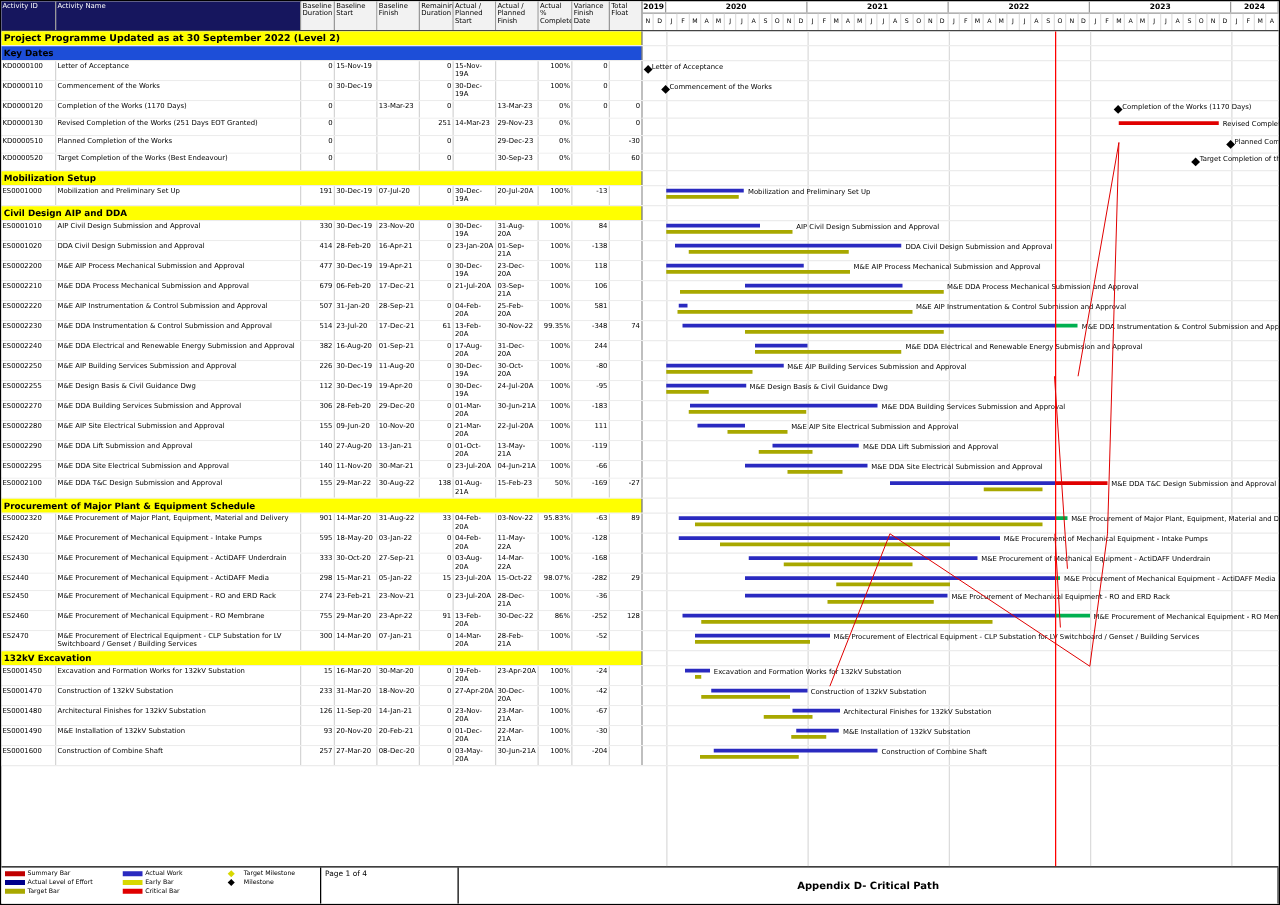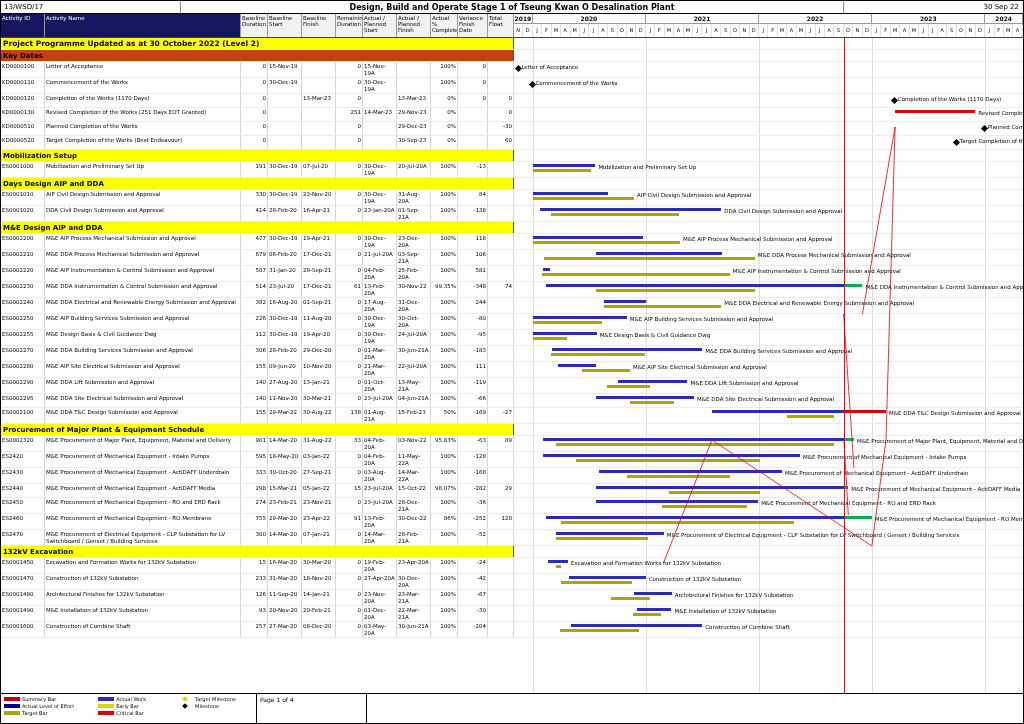--- a/index.html
+++ b/index.html
@@ -24,21 +24,21 @@
   .yline{position:absolute;top:0;bottom:0;width:1px;background:#dcdcdc}
   .ddline{position:absolute;top:0;bottom:0;width:1px;z-index:2}
   #linksvg{position:absolute;left:513px;top:0;z-index:3;pointer-events:none}
   .row{display:flex;position:relative;z-index:1;border-bottom:1px solid #ececec;min-height:14px}
   .band{min-height:12px}
   .tleft{width:513px;min-width:513px;border-right:1px solid #555;background:#fff}
   .cell{font-size:5.5px;line-height:6.5px;padding:1px;border-right:1px solid #d5d5d5;overflow:hidden}
   .c-bl_dur,.c-rem_dur,.c-pct,.c-var,.c-float{text-align:right}
   .bandcell{font-size:7px;font-weight:bold;line-height:8px;padding:1.5px 2px;height:100%}
   .band-title .bandcell{background:#FFFF00;font-size:7.5px}
-  .band-green .bandcell{background:#c2410c}
+  .band-green .bandcell{background:#1d4ed8}
   .band-yellow .bandcell{background:#FFFF00}
   .gcell{flex:1;position:relative;overflow:hidden}
   .gbar{position:absolute;height:3px}
   .glabel{position:absolute;top:1.5px;font-size:5.5px;line-height:7px;white-space:nowrap}
   .gdiamond{position:absolute;top:3.5px;width:5px;height:5px;background:#000;transform:rotate(45deg)}
   .footer{height:30px;border-top:1px solid #000;display:flex;align-items:stretch;flex:none;background:#fff}
   .legendbox{width:256px;border-right:1px solid #000;padding:2px 3px;display:grid;grid-template-columns:1.2fr 1fr 1fr;gap:1px 3px;align-content:start}
   .lg-item{display:flex;align-items:center;gap:2px;overflow:hidden}
   .lg-bar{width:16px;height:4px;flex:none}
   .lg-diamond{width:4px;height:4px;transform:rotate(45deg);flex:none;margin:0 6px}
@@ -50,25 +50,20 @@
   .acciona{color:#E60000;font-weight:bold;font-size:8px;letter-spacing:.5px;display:flex;align-items:center}
   .acciona-mark{width:6px;height:6px;background:#E60000;display:inline-block;margin-right:2px}
   .jec{background:#0033A0;color:#fff;font-size:5.5px;font-weight:bold;padding:1px 4px;border:1px solid #C00000}
   .jv{font-size:6.5px;font-weight:bold;letter-spacing:1px;text-transform:uppercase}
 </style>
 </head>
 <body>
 
 <div class="sheet">
 
-  <div class="titlebar">
-    <div class="t-left">13/WSD/17</div>
-    <div class="t-center">Design, Build and Operate Stage 1 of Tseung Kwan O Desalination Plant</div>
-    <div class="t-right">30 Sep 22</div>
-  </div>
 
   <div class="chead">
     <div class="chead-left colgrid" id="colheads">
         <div class="hc dark">Activity ID</div>
         <div class="hc dark">Activity Name</div>
         <div class="hc">Baseline Duration</div>
         <div class="hc">Baseline Start</div>
         <div class="hc">Baseline Finish</div>
         <div class="hc">Remaining Duration</div>
         <div class="hc">Actual / Planned Start</div>
@@ -148,21 +143,21 @@
   <div class="cbody" id="cbody">
     <div id="gridov">
         <div class="yline" style="left: 3.7037%;"></div>
         <div class="yline" style="left: 25.9259%;"></div>
         <div class="yline" style="left: 48.1481%;"></div>
         <div class="yline" style="left: 70.3704%;"></div>
         <div class="yline" style="left: 92.5926%;"></div>
       </div>
     <div class="row band band-title">
         <div class="tleft">
-          <div class="bandcell">Project Programme Updated as at 30 October 2022 (Level 2)</div>
+          <div class="bandcell">Project Programme Updated as at 30 September 2022 (Level 2)</div>
         </div>
         <div class="gcell"></div>
       </div>
       <div class="row band band-green">
         <div class="tleft">
           <div class="bandcell">Key Dates</div>
         </div>
         <div class="gcell"></div>
       </div>
       <div class="row task-row">
@@ -300,21 +295,21 @@
           <div class="cell c-float"></div>
         </div>
         <div class="gcell">
           <div class="gbar" style="left: 3.64198%; width: 11.5432%; background: rgb(168, 168, 0); top: 6.5px;"></div>
           <div class="gbar" style="left: 3.64198%; width: 12.3457%; background: rgb(42, 42, 192); top: 2px;"></div>
           <div class="glabel" style="left: calc(15.9877% + 3px);">Mobilization and Preliminary Set Up</div>
         </div>
       </div>
       <div class="row band band-yellow">
         <div class="tleft">
-          <div class="bandcell">Days Design AIP and DDA</div>
+          <div class="bandcell">Civil Design AIP and DDA</div>
         </div>
         <div class="gcell"></div>
       </div>
       <div class="row task-row">
         <div class="tleft colgrid">
           <div class="cell c-id">ES0001010</div>
           <div class="cell c-name">AIP Civil Design Submission and Approval</div>
           <div class="cell c-bl_dur">330</div>
           <div class="cell c-bl_start">30-Dec-19</div>
           <div class="cell c-bl_finish">23-Nov-20</div>
@@ -343,26 +338,20 @@
           <div class="cell c-act_finish">01-Sep-21A</div>
           <div class="cell c-pct">100%</div>
           <div class="cell c-var">-138</div>
           <div class="cell c-float"></div>
         </div>
         <div class="gcell">
           <div class="gbar" style="left: 7.22222%; width: 25.1852%; background: rgb(168, 168, 0); top: 6.5px;"></div>
           <div class="gbar" style="left: 5.06173%; width: 35.679%; background: rgb(42, 42, 192); top: 2px;"></div>
           <div class="glabel" style="left: calc(40.7407% + 3px);">DDA Civil Design Submission and Approval</div>
         </div>
-      </div>
-      <div class="row band band-yellow">
-        <div class="tleft">
-          <div class="bandcell">M&amp;E Design AIP and DDA</div>
-        </div>
-        <div class="gcell"></div>
       </div>
       <div class="row task-row">
         <div class="tleft colgrid">
           <div class="cell c-id">ES0002200</div>
           <div class="cell c-name">M&amp;E AIP Process Mechanical Submission and Approval</div>
           <div class="cell c-bl_dur">477</div>
           <div class="cell c-bl_start">30-Dec-19</div>
           <div class="cell c-bl_finish">19-Apr-21</div>
           <div class="cell c-rem_dur">0</div>
           <div class="cell c-act_start">30-Dec-19A</div>
@@ -895,15 +884,16 @@
         <div class="lg-item">
           <div class="lg-swatch lg-bar" style="background: rgb(168, 168, 0);"></div>
           <div class="lg-label">Target Bar</div>
         </div>
         <div class="lg-item">
           <div class="lg-swatch lg-bar" style="background: rgb(224, 0, 0);"></div>
           <div class="lg-label">Critical Bar</div>
         </div>
       </div>
     <div class="pagebox">Page 1 of 4</div>
+    <div class="appendixbox">Appendix D- Critical Path</div>
   </div>
 
 </div>
 
 </body></html>

